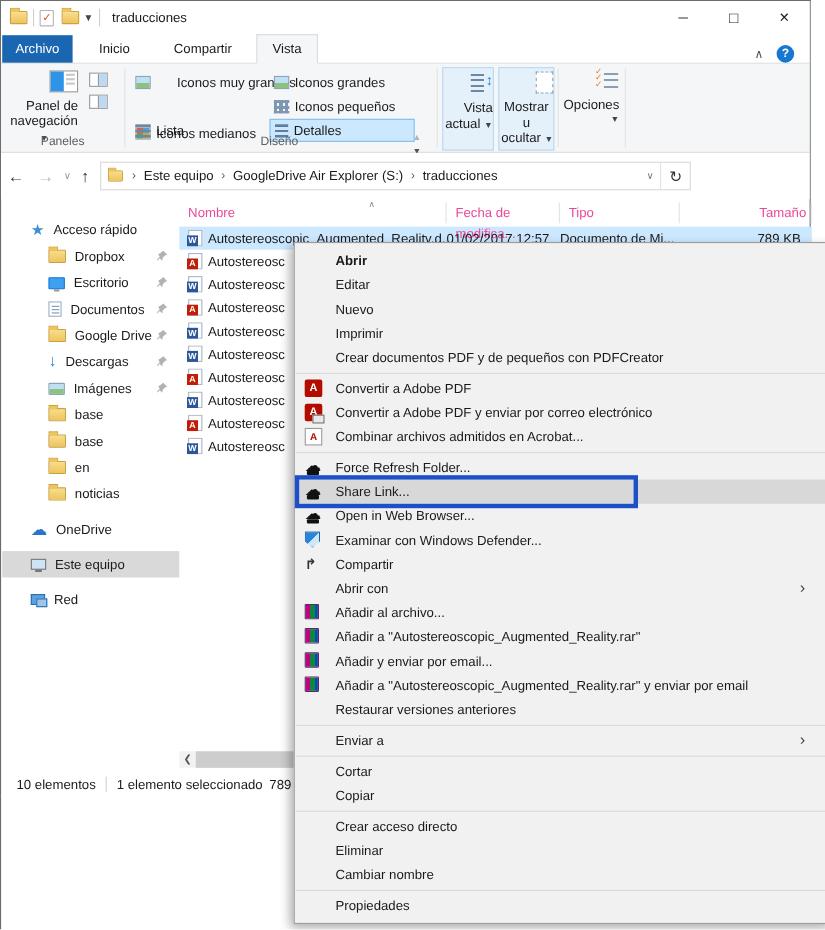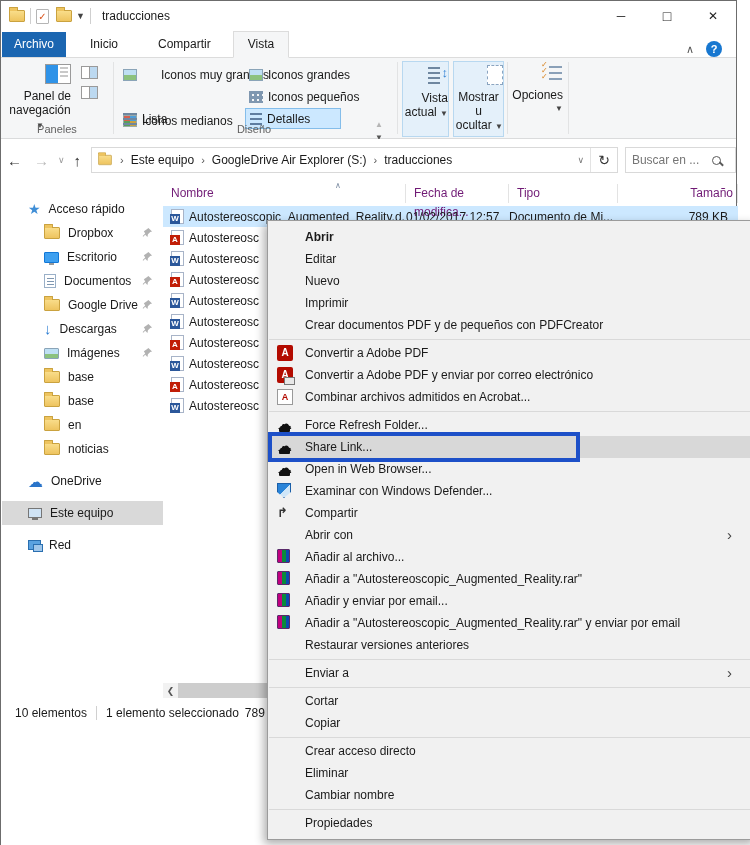--- a/index.html
+++ b/index.html
@@ -124,21 +124,21 @@
   .cloud { color:#2a74c9; font-size:15px; line-height:15px; }
   .pc { width:14px; height:10px; border:1px solid #767676; background:#cfe3f5; position:relative; }
   .pc::after { content:""; position:absolute; left:3px; bottom:-3px; width:6px; height:2px; background:#767676; }
   .net { width:13px; height:10px; background:#5aa2e0; border:1px solid #2a6fb0; position:relative; }
   .net::after { content:""; position:absolute; right:-3px; bottom:-3px; width:8px; height:6px;
     background:#9fc6ea; border:1px solid #2a6fb0; }
 
   
   .flist { position:absolute; left:162px; top:180px; width:575px; bottom:145px; }
   .fhead { display:grid; grid-template-columns:243px 103px 109px 1fr; height:25px;
-    align-items:center; color:#701a75; }
+    align-items:center; color:#ec4899; }
   .fhead > div { padding-left:8px; border-right:1px solid #e3e3e3; height:19px; line-height:19px; }
   .fhead > div:last-child { text-align:right; padding-right:4px; border-right:1px solid #e3e3e3; }
   .sortmark { position:absolute; left:172px; top:0px; color:#7a8aa0; font-size:8px; }
   .frow { display:grid; grid-template-columns:243px 103px 109px 1fr; height:21px; align-items:center; }
   .frow.sel { background:#cce8ff; }
   .fname { display:flex; align-items:center; gap:5px; padding-left:8px; overflow:hidden; white-space:nowrap; }
   .fdate,.ftype { white-space:nowrap; overflow:hidden; }
   .fsize { text-align:right; padding-right:10px; white-space:nowrap; }
   .fico { flex:0 0 auto; width:13px; height:15px; background:#fff; border:1px solid #a8b4c8;
     position:relative; font-size:8px; font-weight:bold; }
@@ -240,21 +240,21 @@
       <span>Lista</span>
         </div>
     <div class="viewitem" style="left:244px; top:6px;text-align:right;">
       <span class="vico vic-pic"></span>
       <span>Iconos grandes</span>
         </div>
     <div class="viewitem" style="left:244px; top:28px;">
       <span class="vico vic-grid"></span>
       <span>Iconos pequeños</span>
         </div>
-    <div class="viewitem sel" style="left:244px; top:50px; width:96px;">
+    <div class="viewitem sel" style="left:244px; top:50px; width:132px;">
       <span class="vico vic-details"></span>
       <span>Detalles</span>
         </div>
     <div class="scrollarrows">
       <div class="dim">▲</div>
       <div>▼</div>
       <div class="more"></div>
       <div style="margin-top:-3px">▼</div>
     </div>
     <div class="grouplabel" style="left:113px; width:280px;">Diseño</div>
@@ -289,24 +289,20 @@
       <span class="crumbsep">›</span>
       <span class="crumb">Este equipo</span>
       <span class="crumbsep">›</span>
       <span class="crumb">GoogleDrive Air Explorer (S:)</span>
       <span class="crumbsep">›</span>
       <span class="crumb">traducciones</span>
       <span class="addr-right">
         <span class="addr-drop">∨</span>
         <span class="refresh">↻</span>
       </span>
-    </div>
-    <div class="searchbox">
-      <input placeholder="Buscar en ..." style="">
-      <span class="mag"></span>
     </div>
   </div>
 
   <div class="sidebar">
     <div class="sitem d0">
       <span class="sico star">★</span>
       <span>Acceso rápido</span>
         </div>
     <div class="sitem d1">
       <span class="sico fold"></span>

